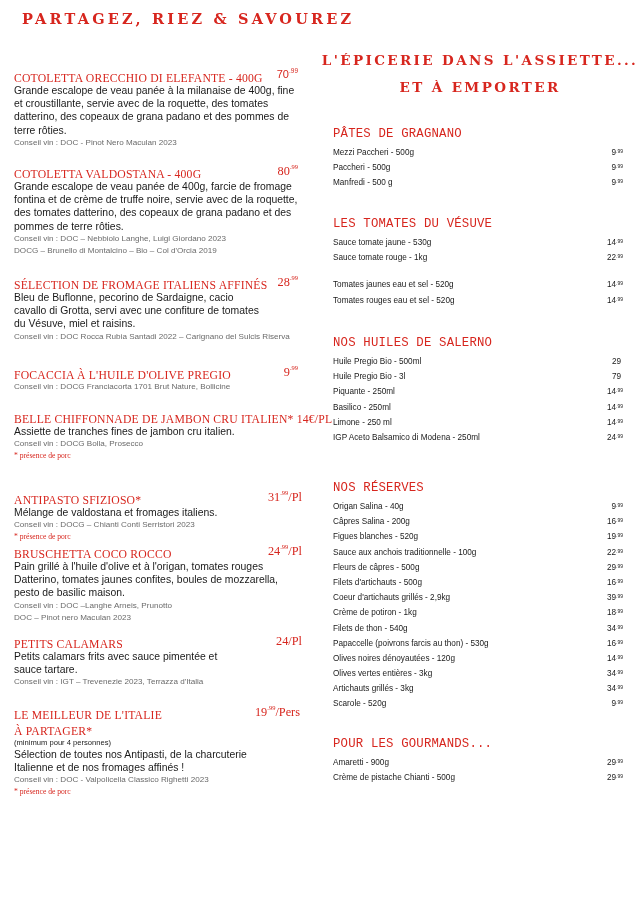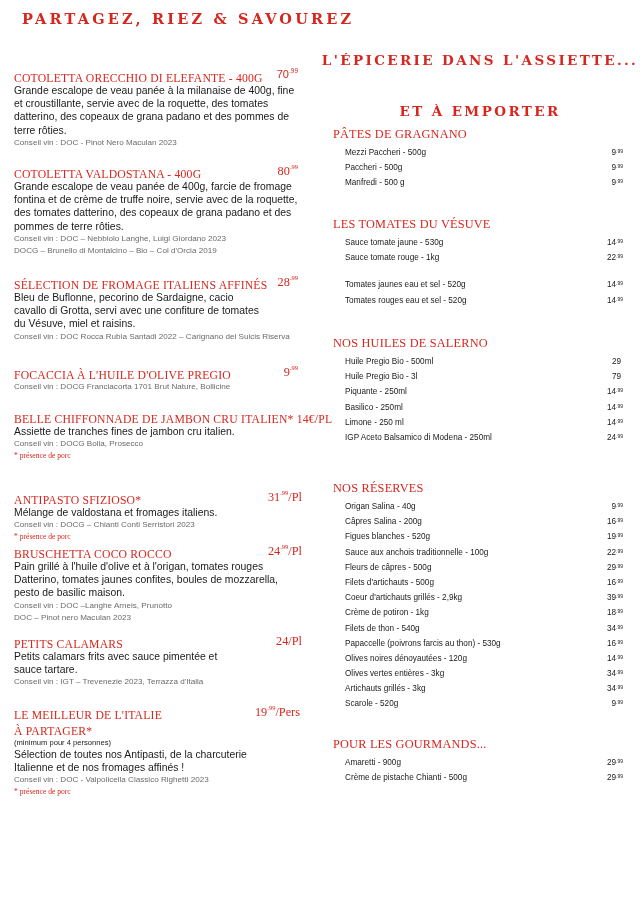--- a/index.html
+++ b/index.html
@@ -1,38 +1,38 @@
 <!DOCTYPE html>
 <html><head>
 <meta charset="utf-8">
 <style>
   html, body { margin:0; padding:0; background:#ffffff; }
   body { width:640px; height:905px; position:relative; overflow:hidden; font-family:"Liberation Sans", sans-serif; color:#1a1a1a; }
   .main-title { position:absolute; font-family:"DejaVu Serif", serif; font-weight:bold; color:#d7261e; letter-spacing:2.6px; white-space:nowrap; }
   #title-left { left:14px; top:10px; font-size:14.5px; letter-spacing:3.2px;margin-left:8px; }
   .right-title { left:320px; width:320px; text-align:center; font-size:13.5px; letter-spacing:2.4px; }
   #title-right-1 { top:52px; }
-  #title-right-2 { top:79px;margin-top:24px; }
+  #title-right-2 { top:79px; }
 
   .col-left { position:absolute; left:14px; width:288px; }
   .dish { position:absolute; left:0; width:288px; }
   .dish-head { position:relative; height:16px; }
   .dish-name { font-family:"Liberation Serif", serif; font-size:12.3px; color:#d7261e; text-transform:uppercase; letter-spacing:0.2px; white-space:nowrap; font-weight:normal; transform:scaleX(0.95); transform-origin:left; display:inline-block; }
   .dish-price { position:absolute; right:0; top:0; font-family:"Liberation Serif", serif; font-size:12.3px; color:#d7261e; white-space:nowrap; }
   .dish-price sup { font-size:6.5px; vertical-align:top; position:relative; top:-1px; }
   .desc { font-size:10.4px; line-height:13.2px; color:#1a1a1a; }
   .wine { font-size:8.1px; line-height:12px; color:#6a6a6a; }
   .note { font-family:"Liberation Serif", serif; font-size:7.6px; line-height:12px; color:#d7261e; }
   .small { font-size:7.6px; line-height:11px; color:#1a1a1a; }
 
   .col-right { position:absolute; left:333px; width:290px; }
   .section { position:absolute; left:0; width:290px; }
-  .sec-title { font-family:Liberation Serif, serif; font-size:12.3px; color:#d7261e; text-transform:uppercase; letter-spacing:0.2px; height:18px; white-space:nowrap; }
+  .sec-title { font-family:Liberation Mono, monospace; font-size:12.3px; color:#d7261e; text-transform:uppercase; letter-spacing:0.2px; height:18px; white-space:nowrap; }
   .prod { position:relative; height:15.2px; font-size:8.2px; line-height:15px; color:#1a1a1a; }
-  .prod .p-name { position:absolute; left:12px; }
+  .prod .p-name { position:absolute; left:0; }
   .prod .p-price { position:absolute; right:0; }
   .prod .p-price sup { font-size:5px; vertical-align:top; position:relative; top:-1px; }
   .gap { height:12px; }
 </style>
 </head>
 <body>
 
 <div id="title-left" class="main-title">PARTAGEZ, RIEZ &amp; SAVOUREZ</div>
 
 <div id="title-right-1" class="main-title right-title">L'ÉPICERIE DANS L'ASSIETTE...</div>

